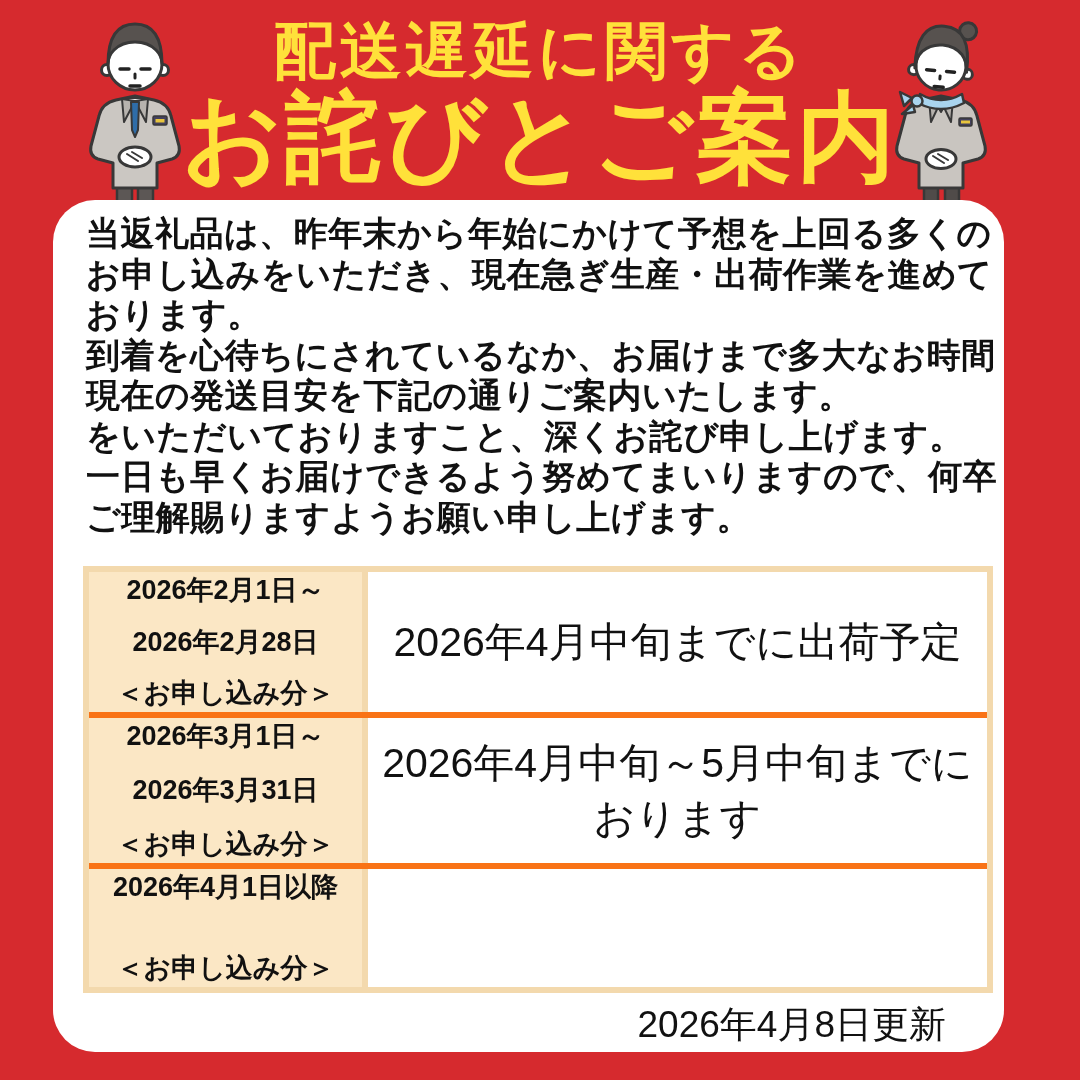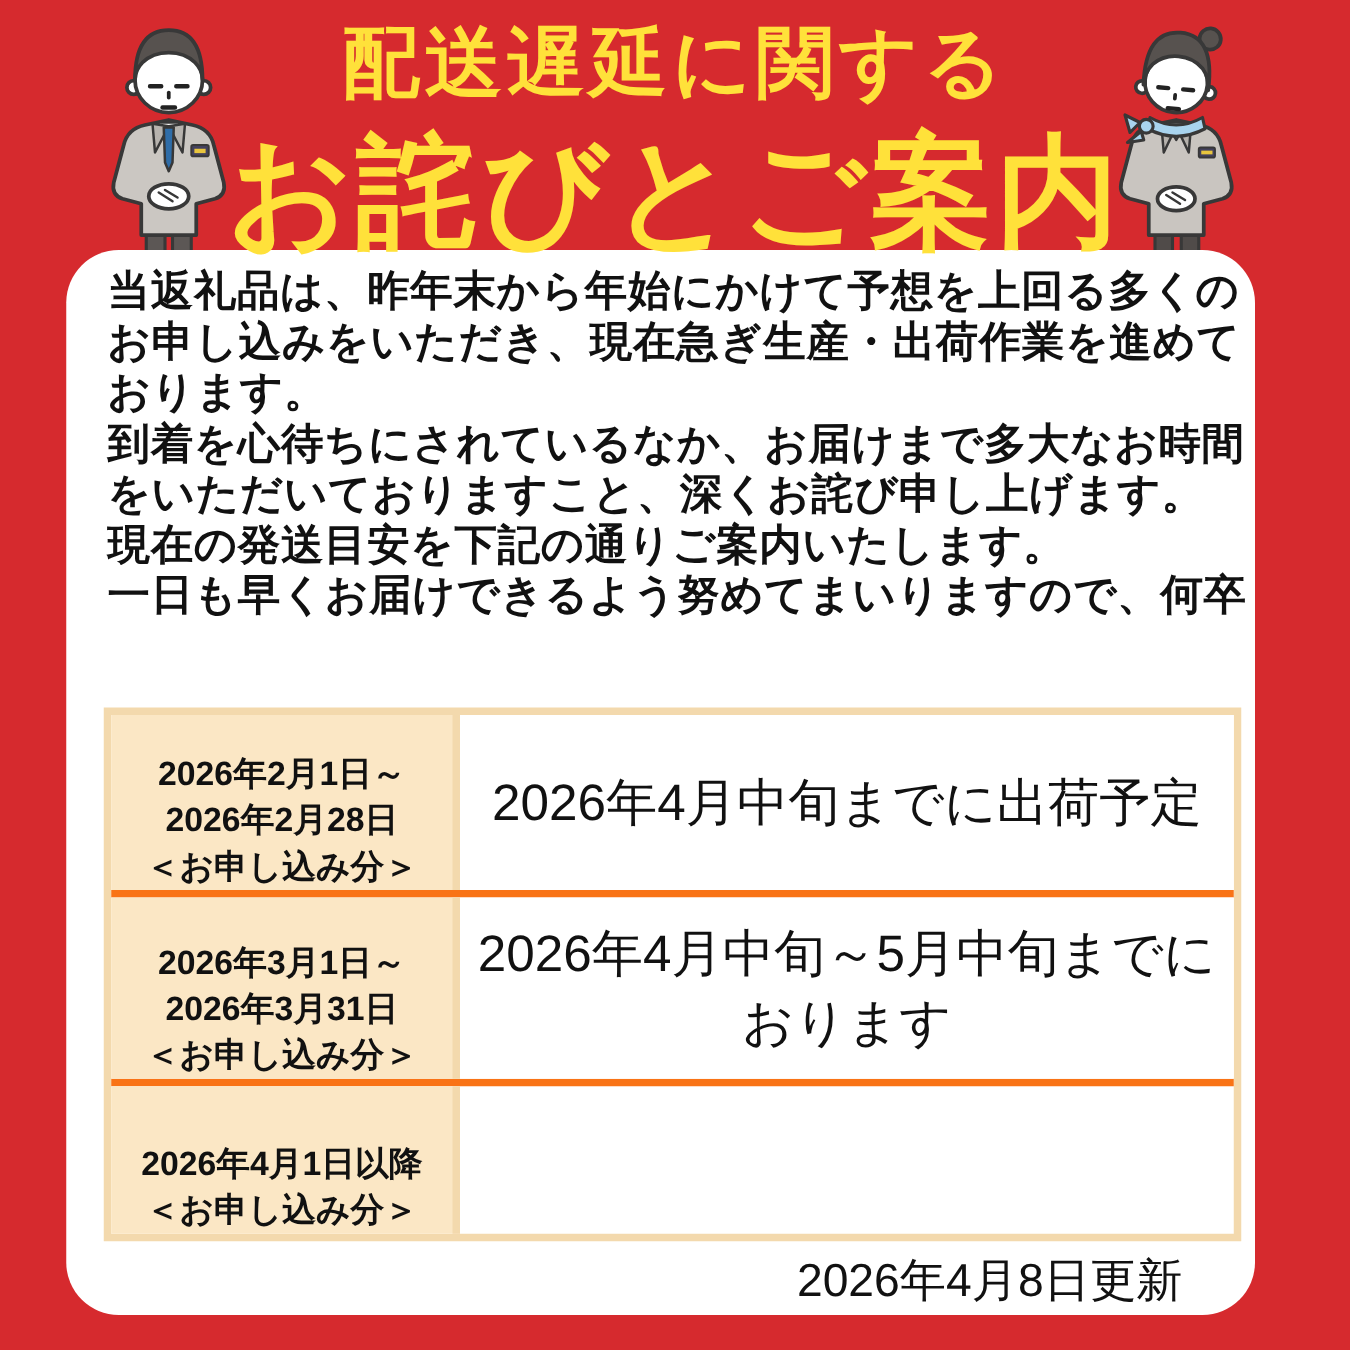--- a/index.html
+++ b/index.html
@@ -6,42 +6,42 @@
   body {
     width:1080px; height:1080px; position:relative; overflow:hidden;
     background:#d62a2e;
     font-family:"Liberation Sans","DejaVu Sans",sans-serif;
   }
   .title {
     position:absolute; top:16px; left:0; right:0; text-align:center;
     color:#ffe13a; font-weight:900; z-index:3;
   }
   .title-line1 { font-size:62px; line-height:70px; letter-spacing:4px; }
-  .title-line2 { font-size:98px; line-height:102px; letter-spacing:3px; margin-top:16px; }
+  .title-line2 { font-size:98px; line-height:102px; letter-spacing:3px; margin-top:0; }
   .character { position:absolute; z-index:1; }
   .man   { left:72px;  top:12px; }
   .woman { left:878px; top:12px; }
   .card {
     position:absolute; left:53px; top:200px; width:951px; height:852px;
     background:#ffffff; border-radius:42px; z-index:2;
   }
   .body-text {
     position:absolute; left:33px; top:13px;
     font-size:34px; font-weight:700; line-height:40.5px;
     color:#111; letter-spacing:0.5px; white-space:nowrap;
   }
   .notice-table {
     position:absolute; left:30px; top:366px; width:910px;
     border:6px solid #f3d9ad; box-sizing:border-box;
   }
   .t-row { display:flex; }
   .t-row + .t-row { border-top:6px solid #f97316; }
   .t-left {
     width:279px; background:#fbe7c5; border-right:6px solid #f3d9ad;
-    display:flex; flex-direction:column; justify-content:flex-end; align-items:center;
+    display:flex; flex-direction:column; justify-content:space-between; align-items:center;
     text-align:center; font-weight:700; font-size:27px; line-height:37px;
     color:#111; box-sizing:border-box; flex-shrink:0;
   }
   .t-right {
     flex:1; background:#fff;
     display:flex; flex-direction:column; justify-content:center; align-items:center;
     text-align:center; font-size:41px; font-weight:500; line-height:55px; color:#111;
   }
   .row-0 { height:140px; } .row-1 { height:145px; } .row-2 { height:118px; }
   .updated {
@@ -114,23 +114,24 @@
   <div class="title-line2">お詫びとご案内</div>
 </div>
 
 <div class="card">
 
   <div class="body-text">
     <div>当返礼品は、昨年末から年始にかけて予想を上回る多くの</div>
     <div>お申し込みをいただき、現在急ぎ生産・出荷作業を進めて</div>
     <div>おります。</div>
     <div>到着を心待ちにされているなか、お届けまで多大なお時間</div>
+    <div>現在の発送目安を下記の通りご案内いたします。</div>
     <div>をいただいておりますこと、深くお詫び申し上げます。</div>
-    <div>現在の発送目安を下記の通りご案内いたします。</div>
     <div>一日も早くお届けできるよう努めてまいりますので、何卒</div>
+    <div>ご理解賜りますようお願い申し上げます。</div>
   </div>
 
   <div class="notice-table">
     <div class="t-row row-0">
       <div class="t-left">
         <div>2026年2月1日～</div>
         <div>2026年2月28日</div>
         <div>＜お申し込み分＞</div>
       </div>
       <div class="t-right">

